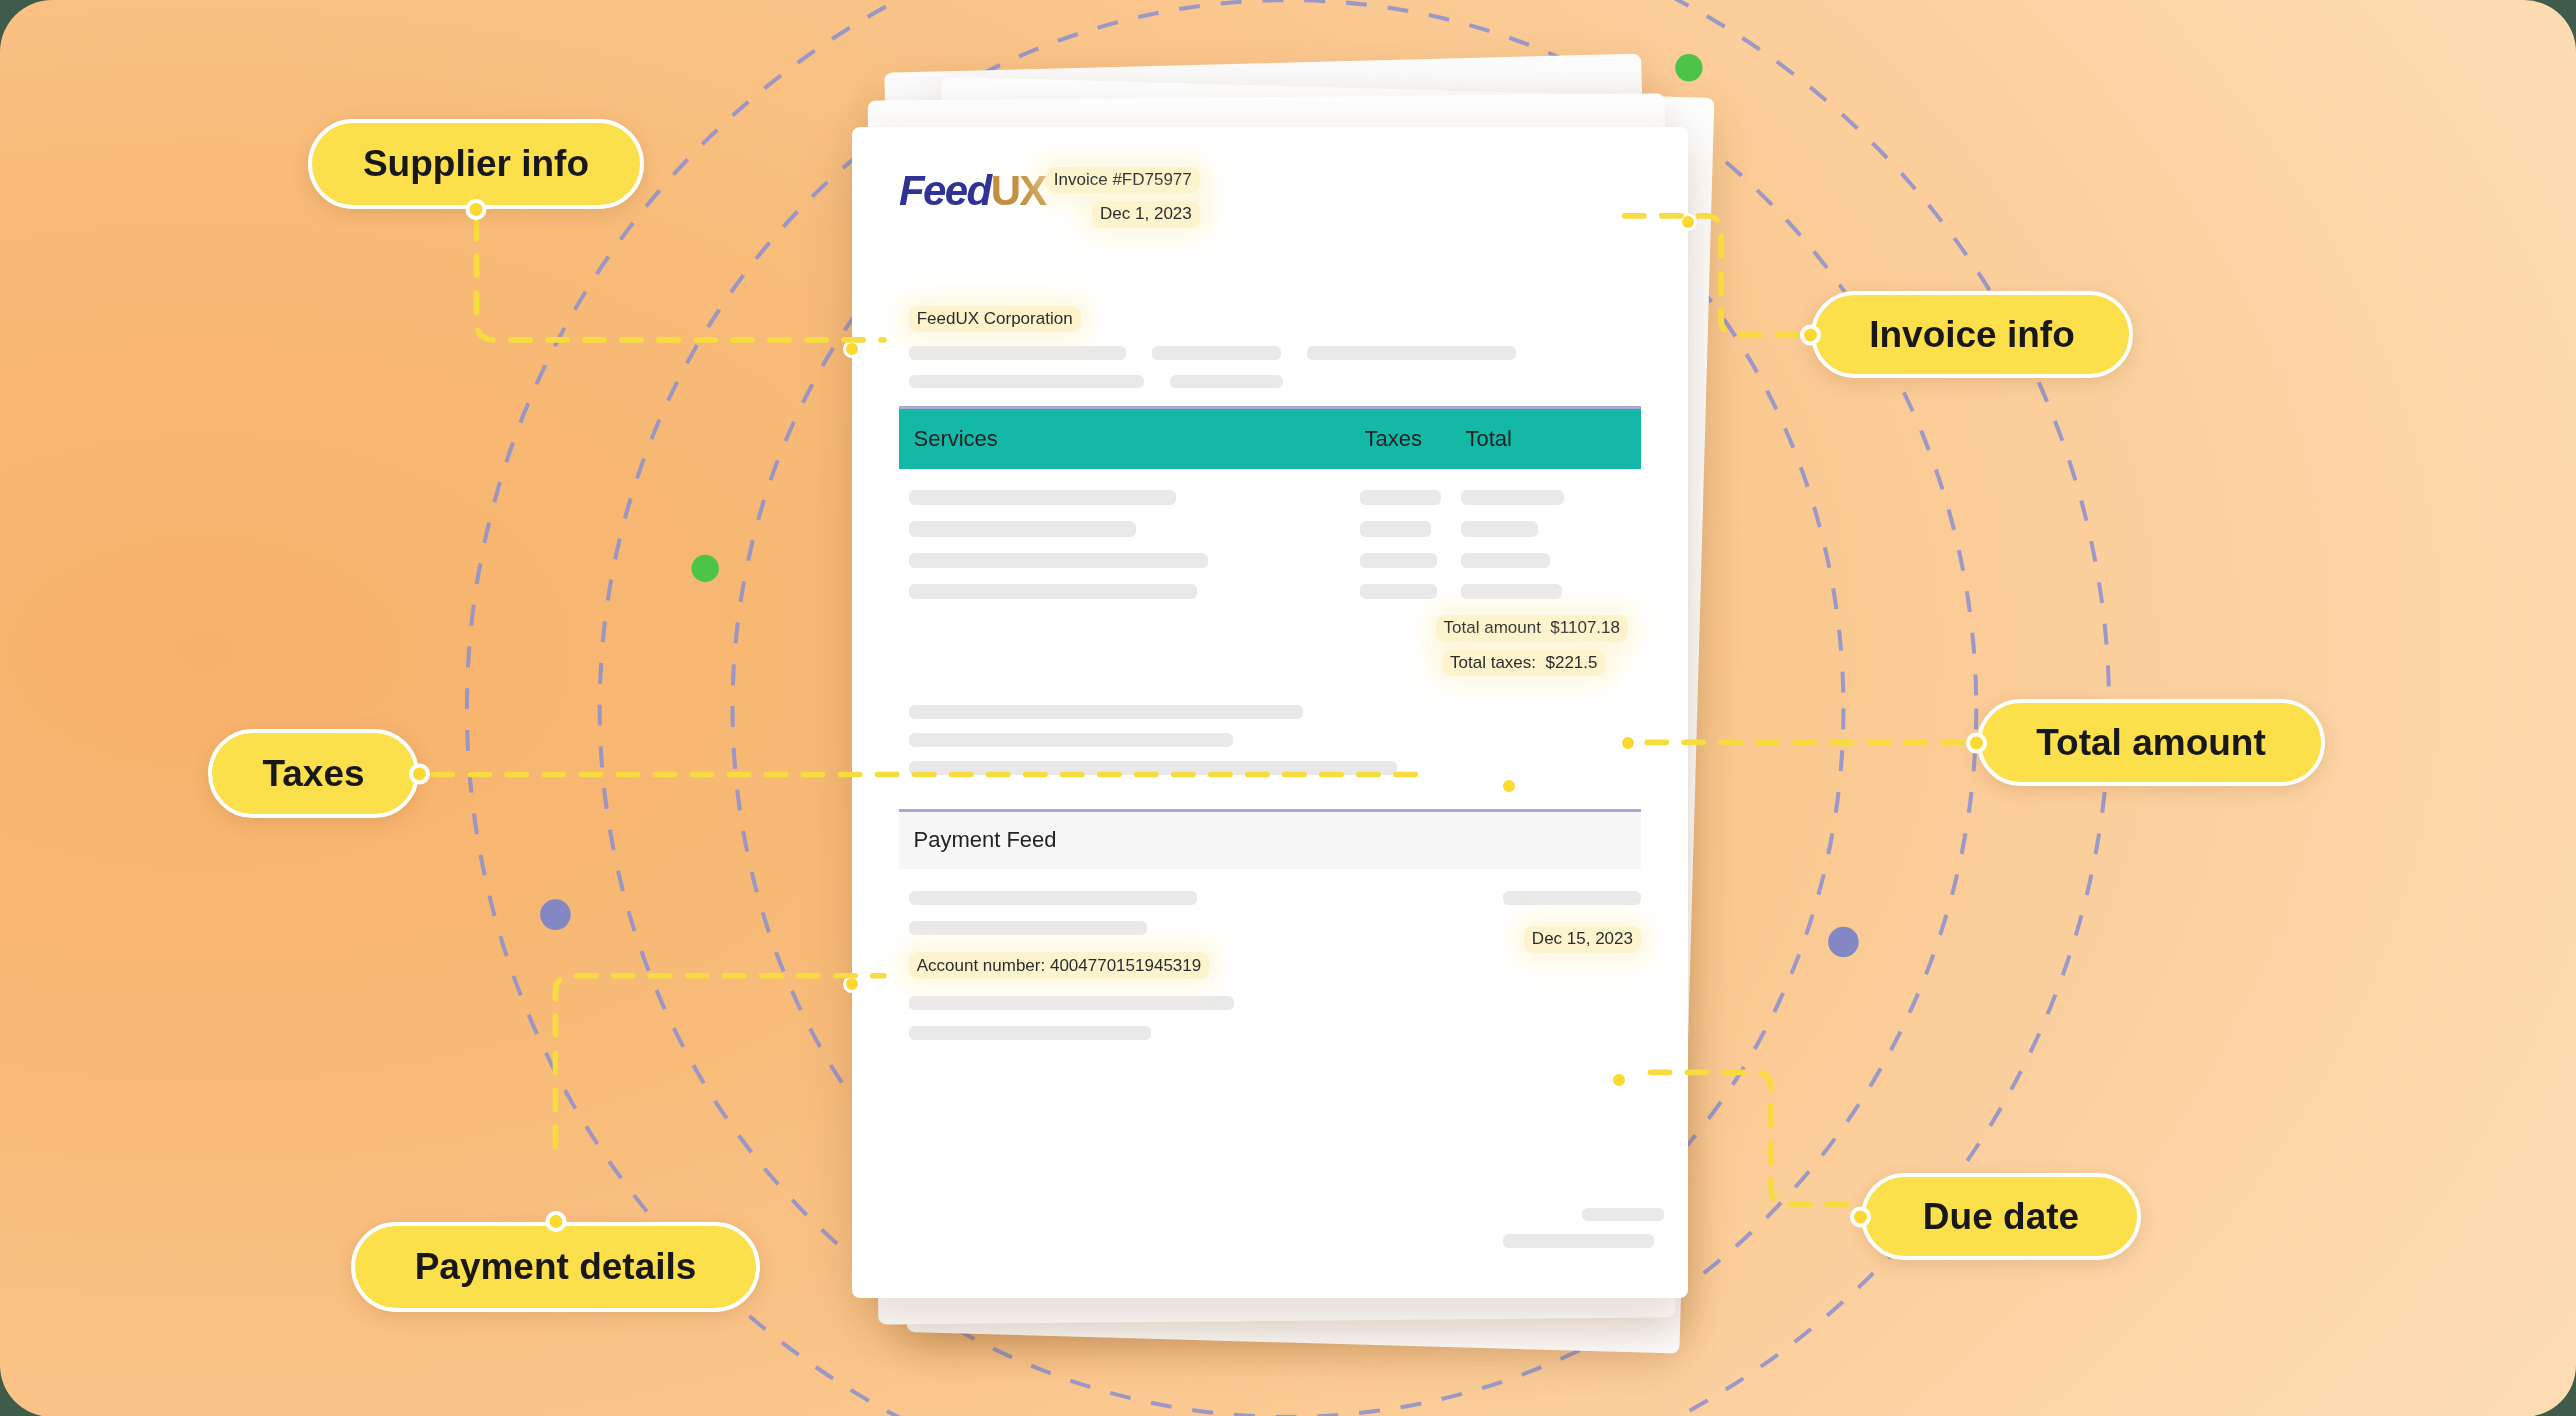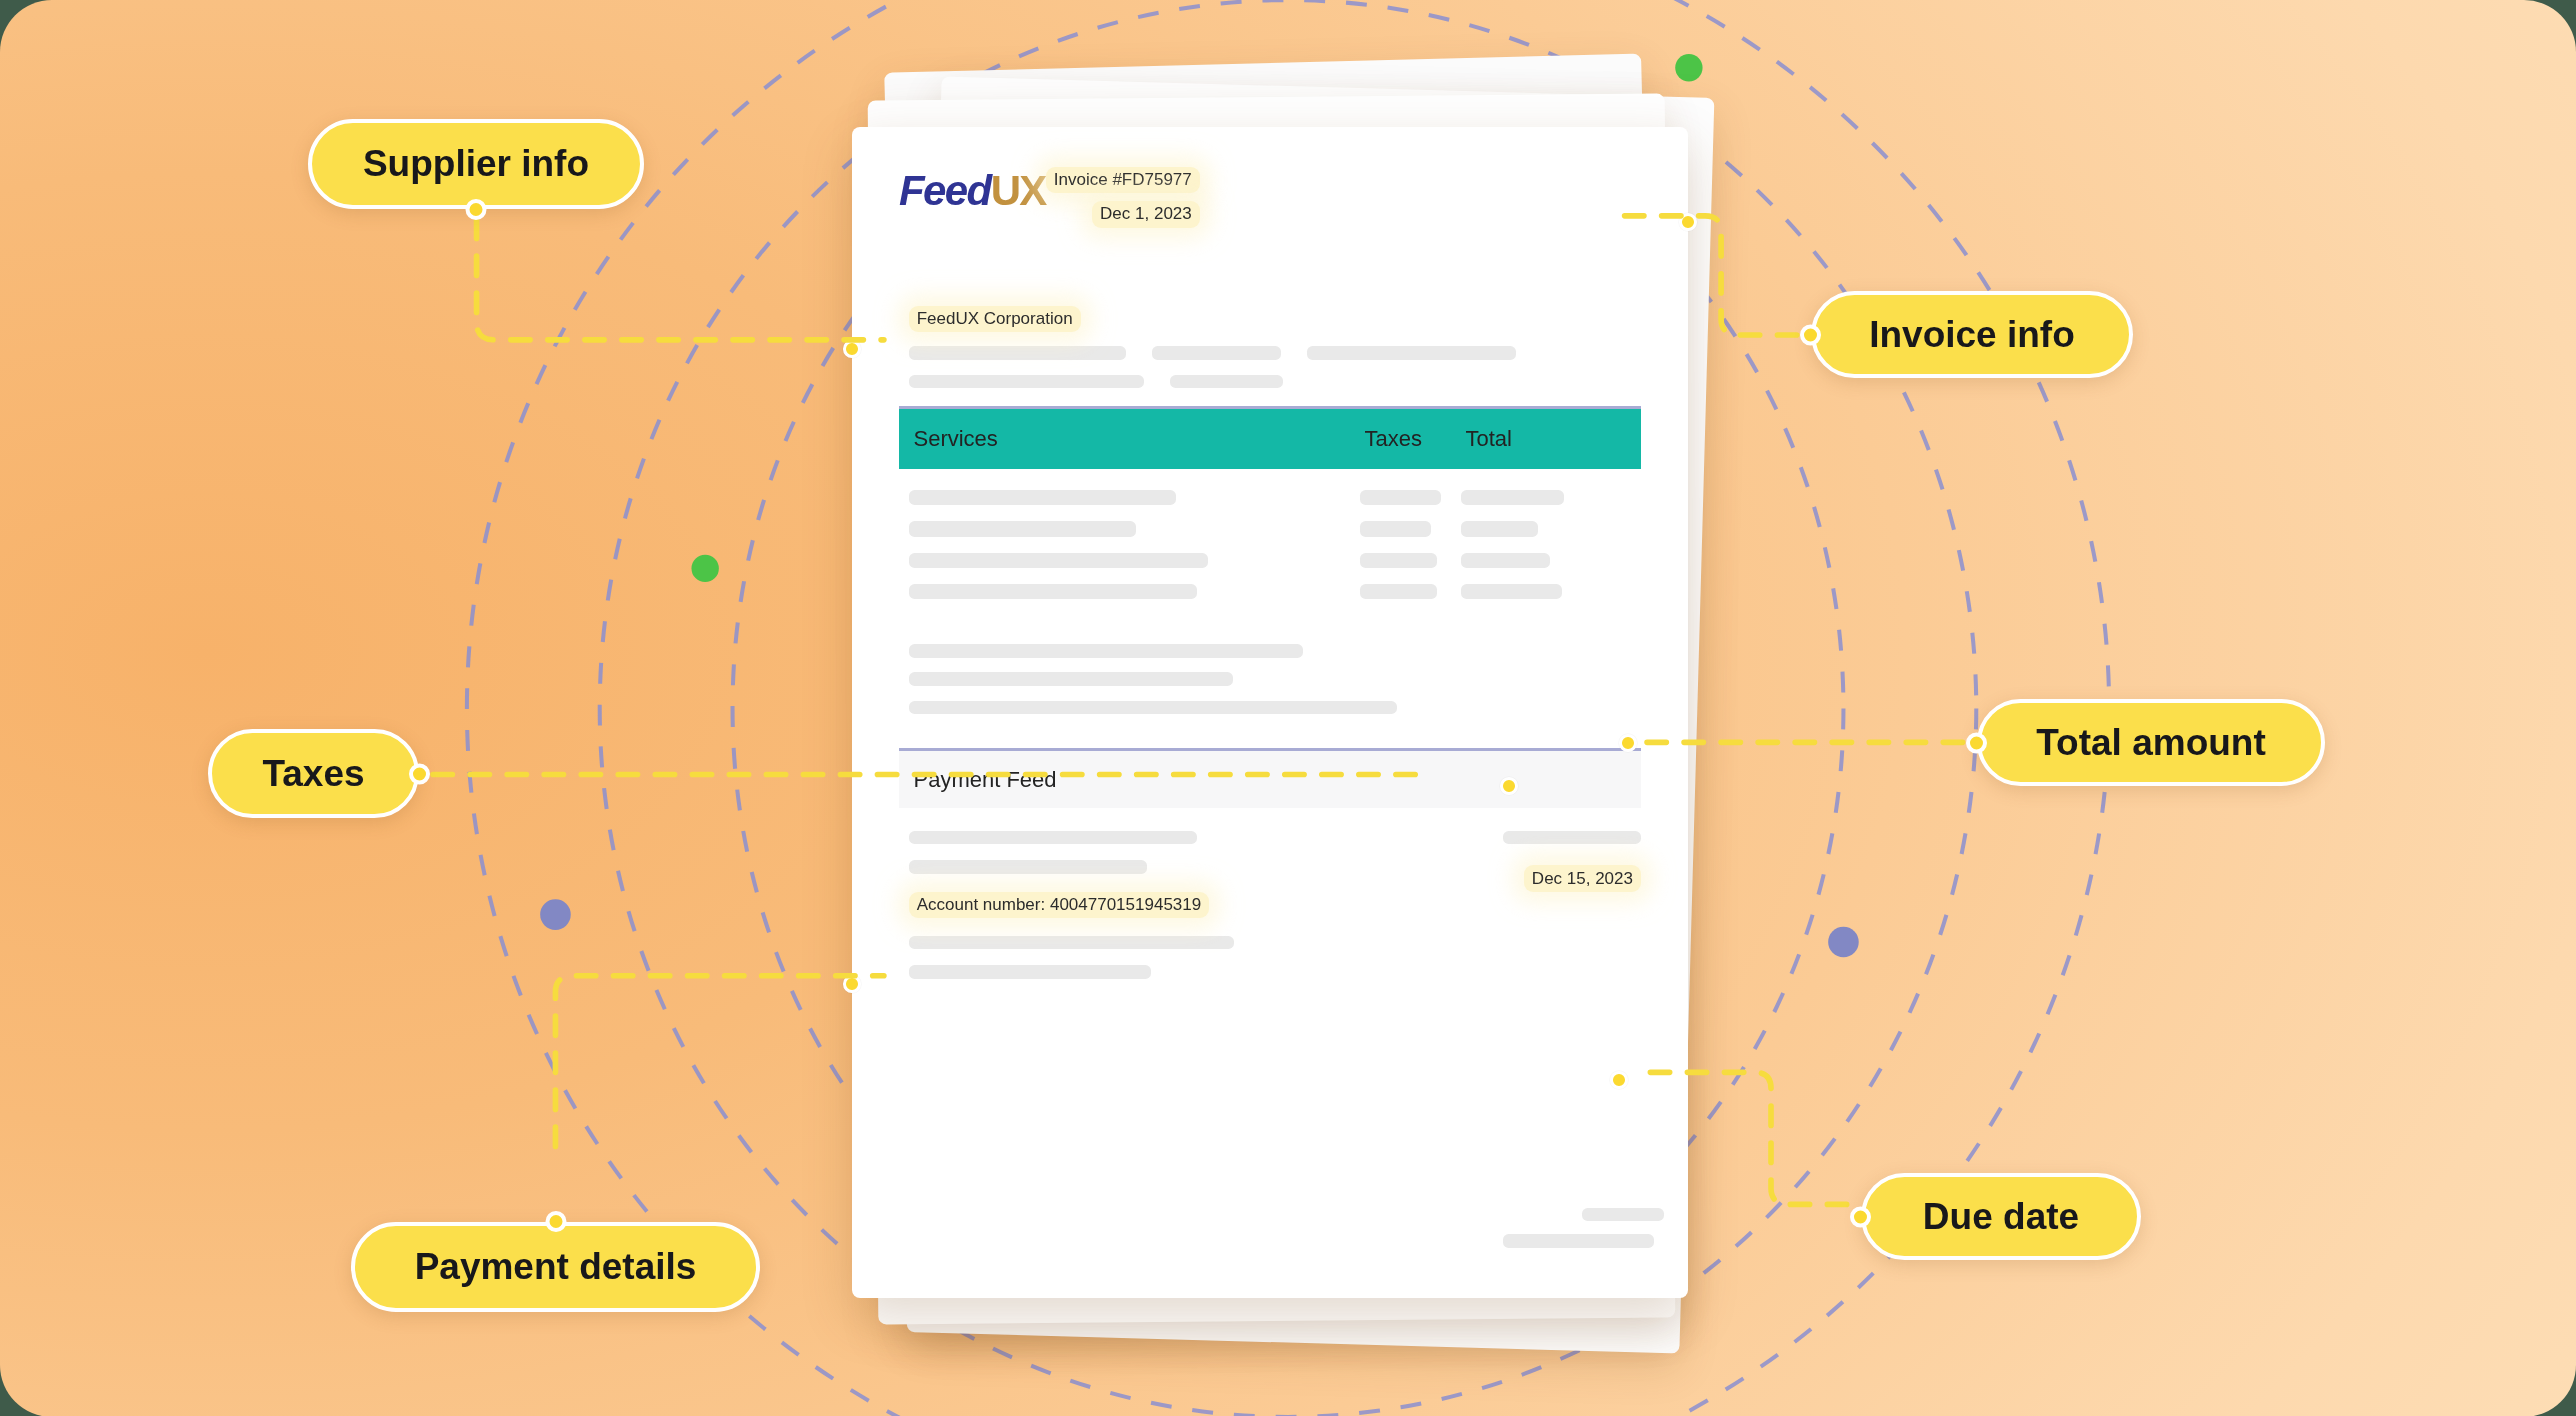--- a/index.html
+++ b/index.html
@@ -339,20 +339,28 @@
             </div>
           <div class="c2">
               <div class="sk tall" style="width:77px"></div>
             </div>
           <div class="c3">
               <div class="sk tall" style="width:101px"></div>
             </div>
         </div>
       </div>
 
+      <div class="totals">
+        <div class="hl">
+          <span>Total amount</span>&nbsp;&nbsp;<span>$1107.18</span>
+        </div>
+        <div class="hl" style="margin-right:22.5px">
+          <span>Total taxes:</span>&nbsp;&nbsp;<span>$221.5</span>
+        </div>
+      </div>
 
       <div class="midblock">
         <div class="sk" style="width:394px"></div>
         <div class="sk" style="width:324px"></div>
         <div class="sk" style="width:488px"></div>
       </div>
 
       <div class="section-head" style="margin-top:34px">
         <span>Payment Feed</span>
       </div>

